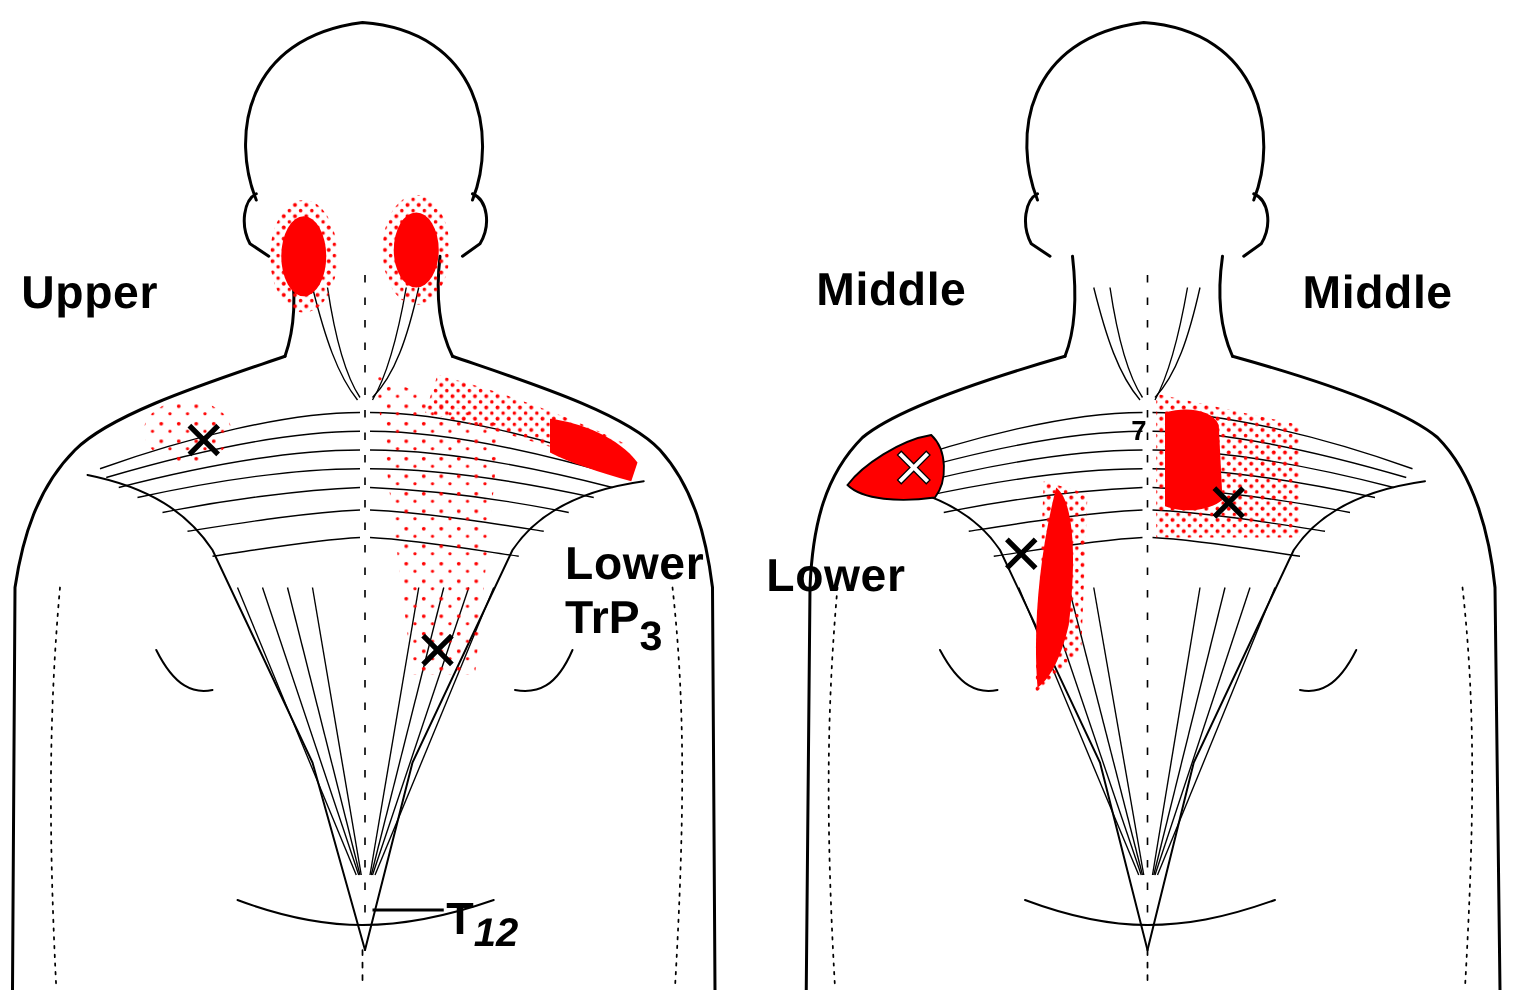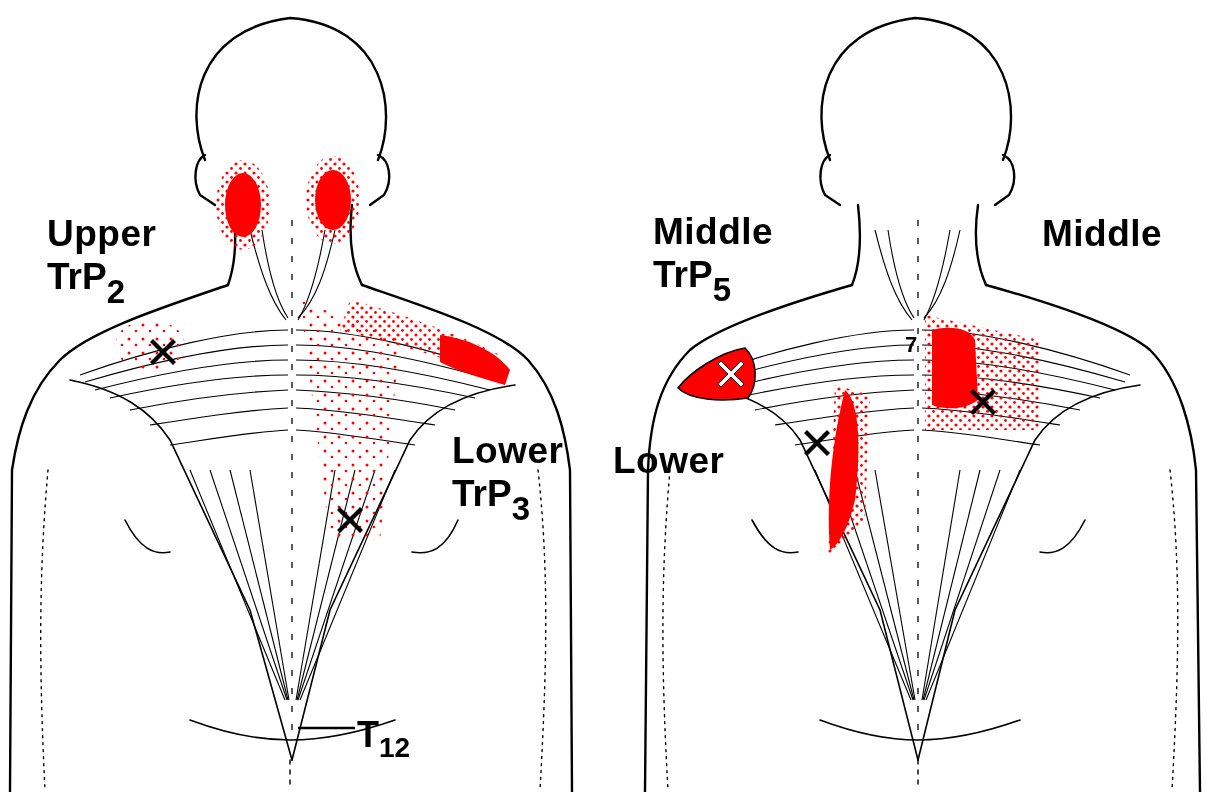--- a/index.html
+++ b/index.html
@@ -3,21 +3,21 @@
 <meta charset="utf-8">
 <style>
   html, body { margin: 0; padding: 0; background: #ffffff; }
   body { width: 1219px; height: 792px; position: relative; overflow: hidden; font-family: "Liberation Sans", sans-serif; }
   svg.fig { position: absolute; left: 0; top: 0; }
   .label { position: absolute; font-family: "Liberation Sans", sans-serif; font-weight: bold; color: #000; line-height: 1; }
   .label .l1 { display: block; font-size: 37px; letter-spacing: 0.5px; }
   .label .l2 { display: block; font-size: 37px; margin-top: 6px; }
   .label sub { font-size: 33px; vertical-align: -14px; line-height: 0; }
   .t12 { position: absolute; left: 357px; top: 714px; font-weight: bold; font-size: 36px; }
-  .t12 sub { font-size: 28px; vertical-align: -10px; line-height: 0; }
+  .t12 sub { font-size: 32px; vertical-align: -10px; line-height: 0; font-style: italic; }
   .seven { position: absolute; left: 905px; top: 332px; font-weight: bold; font-size: 22px; }
 </style>
 </head>
 <body>
 
 <svg class="fig" width="1219" height="792" viewBox="0 0 1219 792">
   <defs>
     <pattern id="dots" width="9" height="9" patternUnits="userSpaceOnUse">
       <circle cx="2" cy="2" r="1.6" fill="#ff0000"></circle>
       <circle cx="6.5" cy="6.5" r="1.4" fill="#ff0000"></circle>
@@ -160,35 +160,33 @@
     <path d="M925,315 L1040,340 L1040,430 L925,430 Z" fill="url(#dots)"></path>
     <path d="M845,390 C858,400 862,440 855,500 C848,530 838,545 830,550 C826,500 832,440 845,390 Z" fill="#ff0000"></path>
     <path d="M835,385 L870,395 L865,520 L828,555 Z" fill="url(#dots)"></path>
   </g>
 
   <use href="#xmark" transform="translate(731,374)" fill="#fff" stroke="#000" stroke-width="1"></use>
   <use href="#xmark" transform="translate(983,402)" fill="#000"></use>
   <use href="#xmark" transform="translate(817,443)" fill="#000"></use>
 </svg>
 
-<div class="label" style="left:47px; top:215px;">
+<div class="label" style="left:17px; top:215px;text-align:center;">
   <span class="l1">Upper</span>
-  <span class="l2"><span>TrP</span><sub>2</sub></span>
 </div>
 
 <div class="label" style="left:452px; top:432px;">
   <span class="l1">Lower</span>
   <span class="l2"><span>TrP</span><sub>3</sub></span>
 </div>
 
 <div class="t12"><span>T</span><sub>12</sub></div>
 
 <div class="label" style="left:653px; top:213px;">
   <span class="l1">Middle</span>
-  <span class="l2"><span>TrP</span><sub>5</sub></span>
 </div>
 
 <div class="label" style="left:1042px; top:215px;">
   <span class="l1">Middle</span>
 </div>
 
 <div class="label" style="left:613px; top:442px;">
   <span class="l1">Lower</span>
 </div>
 

